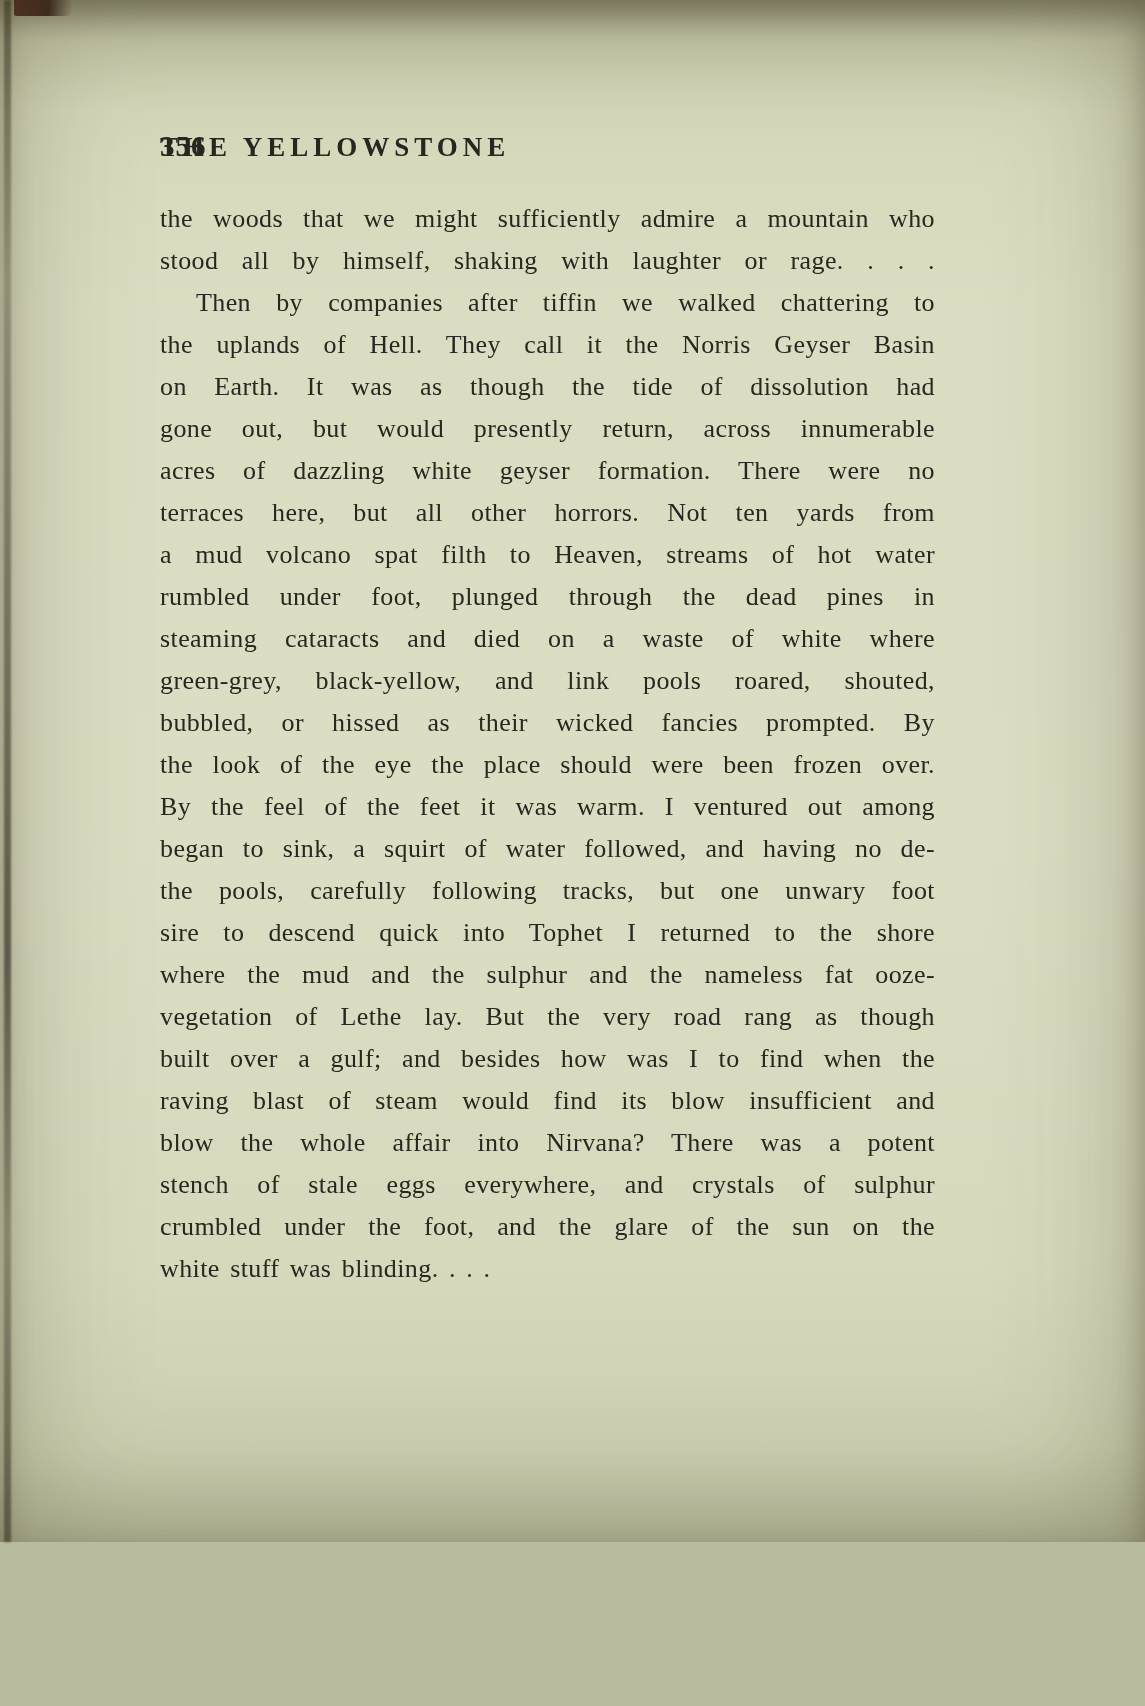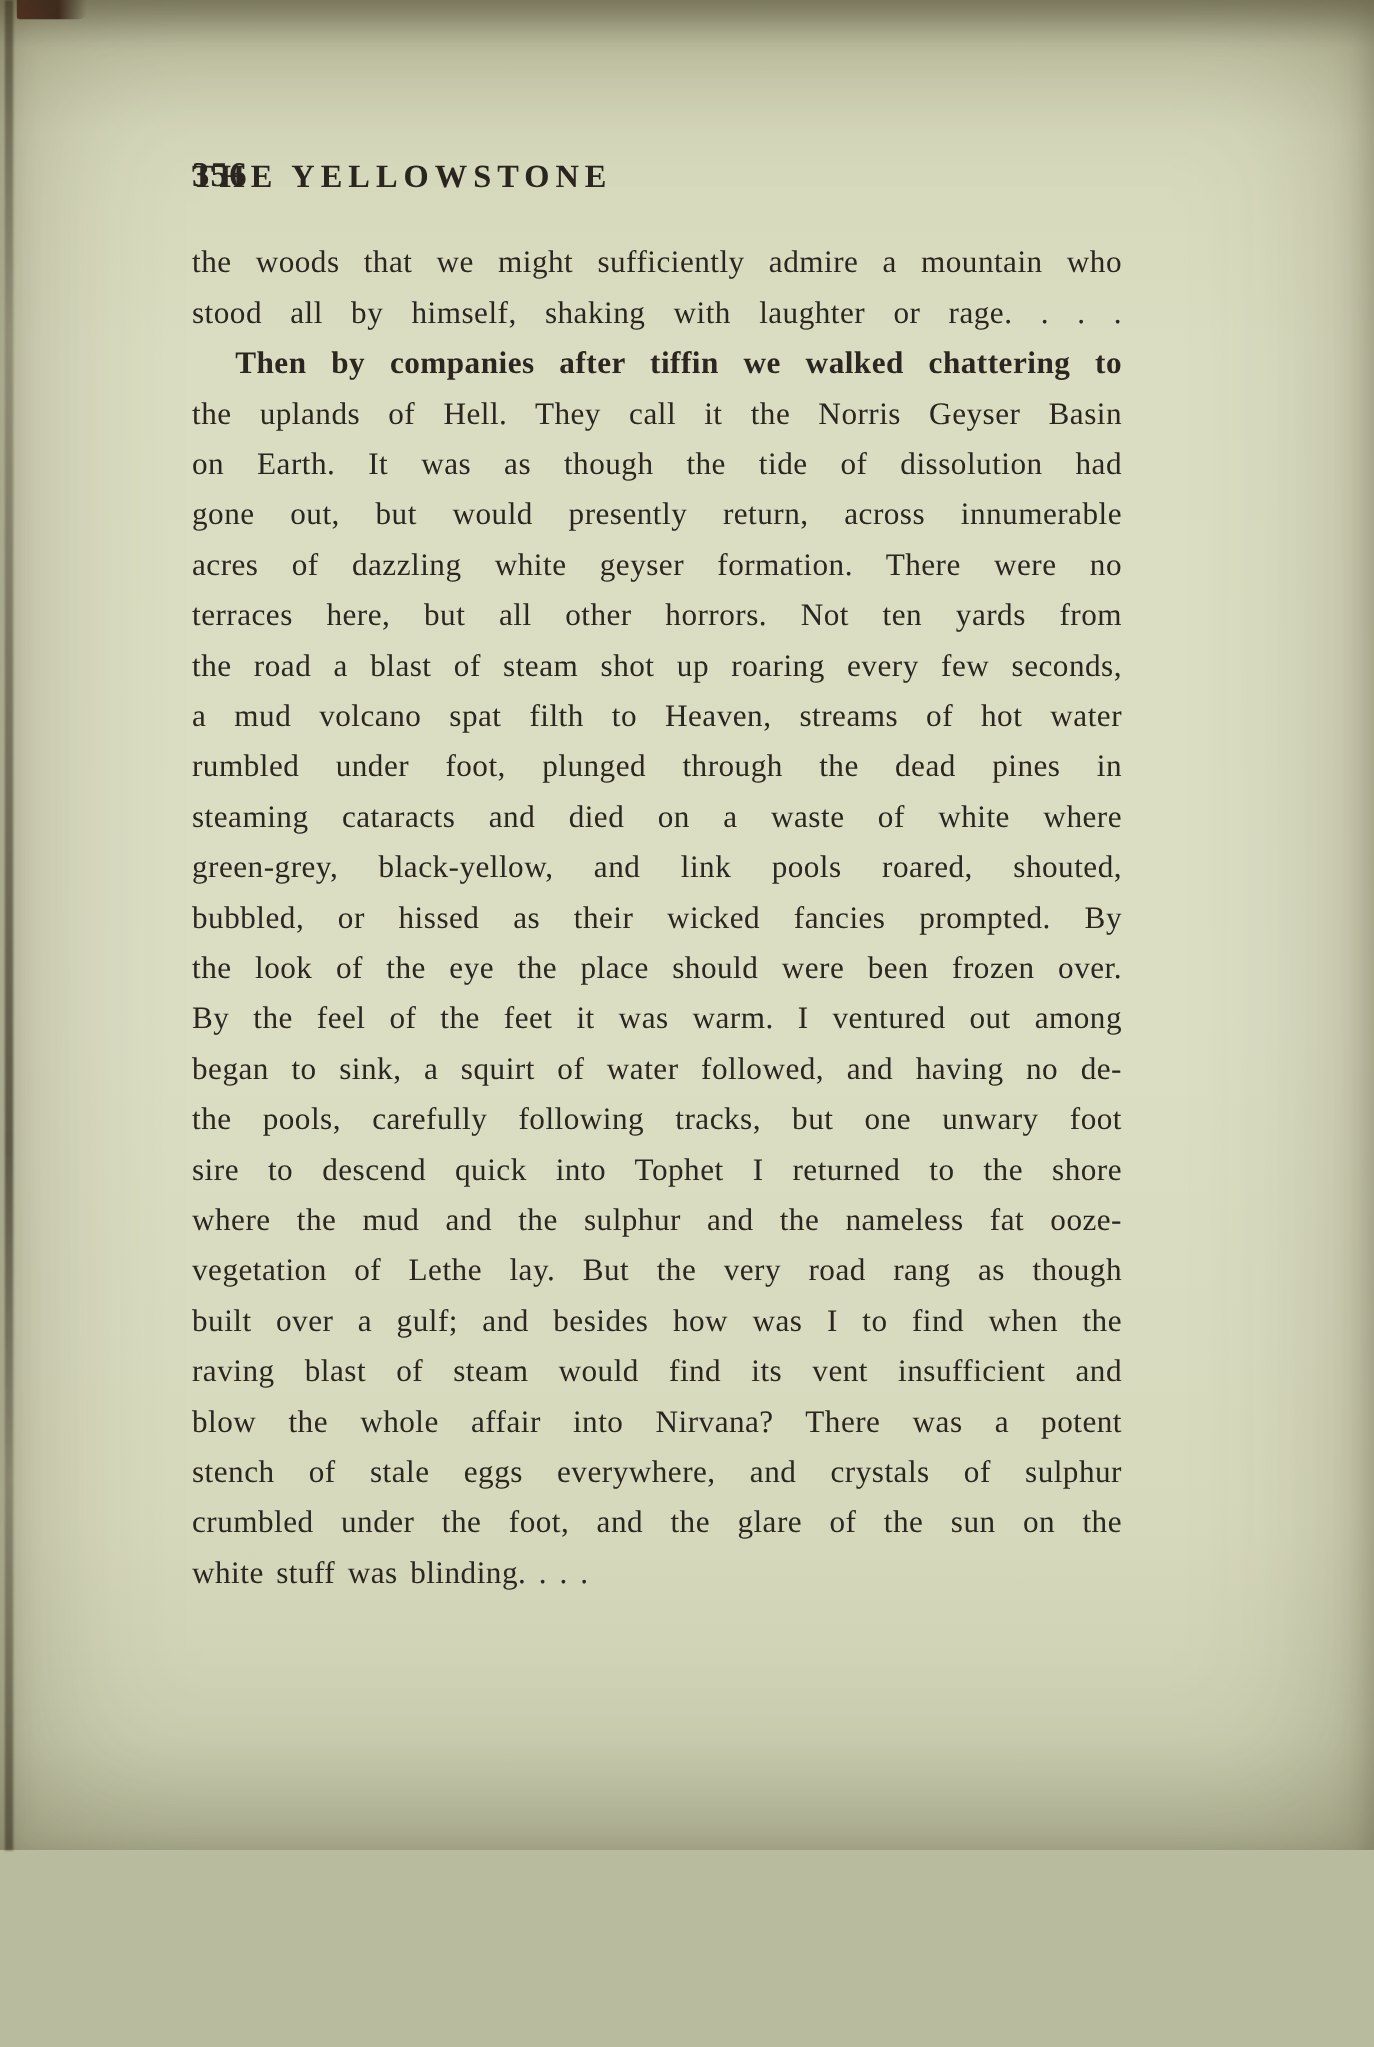--- a/index.html
+++ b/index.html
@@ -50,21 +50,21 @@
   .pagenum {
     position: absolute; left: 0; top: 4px;
     font-size: 29px; font-weight: 600; letter-spacing: 1px;
   }
   .running-title {
     display: block; text-align: left;
     font-size: 27px; font-weight: 700; letter-spacing: 5px;
     padding-top: 6px;
   }
   .para { margin: 0; }
-  .para.indent .line:first-child { text-indent: 36px; font-weight: bold; }
+  .para.indent .line:first-child { text-indent: 36px; }
   .line {
     font-size: 26px;
     line-height: 42px;
     letter-spacing: 0.4px;
     word-spacing: 3.5px;
     text-align: justify;
     text-align-last: justify;
     white-space: normal;
   }
   .line.short {
@@ -89,35 +89,34 @@
           <div class="line">the woods that we might sufficiently admire a mountain who</div>
           <div class="line">stood all by himself, shaking with laughter or rage. . . .</div>
         </div>
         <div class="para indent">
           <div class="line">Then by companies after tiffin we walked chattering to</div>
           <div class="line">the uplands of Hell. They call it the Norris Geyser Basin</div>
           <div class="line">on Earth. It was as though the tide of dissolution had</div>
           <div class="line">gone out, but would presently return, across innumerable</div>
           <div class="line">acres of dazzling white geyser formation. There were no</div>
           <div class="line">terraces here, but all other horrors. Not ten yards from</div>
-          <div class="line">the road a blast of steam shot up roaring every few seconds,</div>
           <div class="line">a mud volcano spat filth to Heaven, streams of hot water</div>
           <div class="line">rumbled under foot, plunged through the dead pines in</div>
           <div class="line">steaming cataracts and died on a waste of white where</div>
           <div class="line">green-grey, black-yellow, and link pools roared, shouted,</div>
           <div class="line">bubbled, or hissed as their wicked fancies prompted. By</div>
           <div class="line">the look of the eye the place should were been frozen over.</div>
           <div class="line">By the feel of the feet it was warm. I ventured out among</div>
           <div class="line">began to sink, a squirt of water followed, and having no de-</div>
           <div class="line">the pools, carefully following tracks, but one unwary foot</div>
           <div class="line">sire to descend quick into Tophet I returned to the shore</div>
           <div class="line">where the mud and the sulphur and the nameless fat ooze-</div>
           <div class="line">vegetation of Lethe lay. But the very road rang as though</div>
           <div class="line">built over a gulf; and besides how was I to find when the</div>
-          <div class="line">raving blast of steam would find its vent insufficient and</div>
+          <div class="line">raving blast of steam would find its blow insufficient and</div>
           <div class="line">blow the whole affair into Nirvana? There was a potent</div>
           <div class="line">stench of stale eggs everywhere, and crystals of sulphur</div>
           <div class="line">crumbled under the foot, and the glare of the sun on the</div>
           <div class="line short">white stuff was blinding. . . .</div>
         </div>
       </div>
   </div>
 
   <div class="vignette"></div>
 </div>

